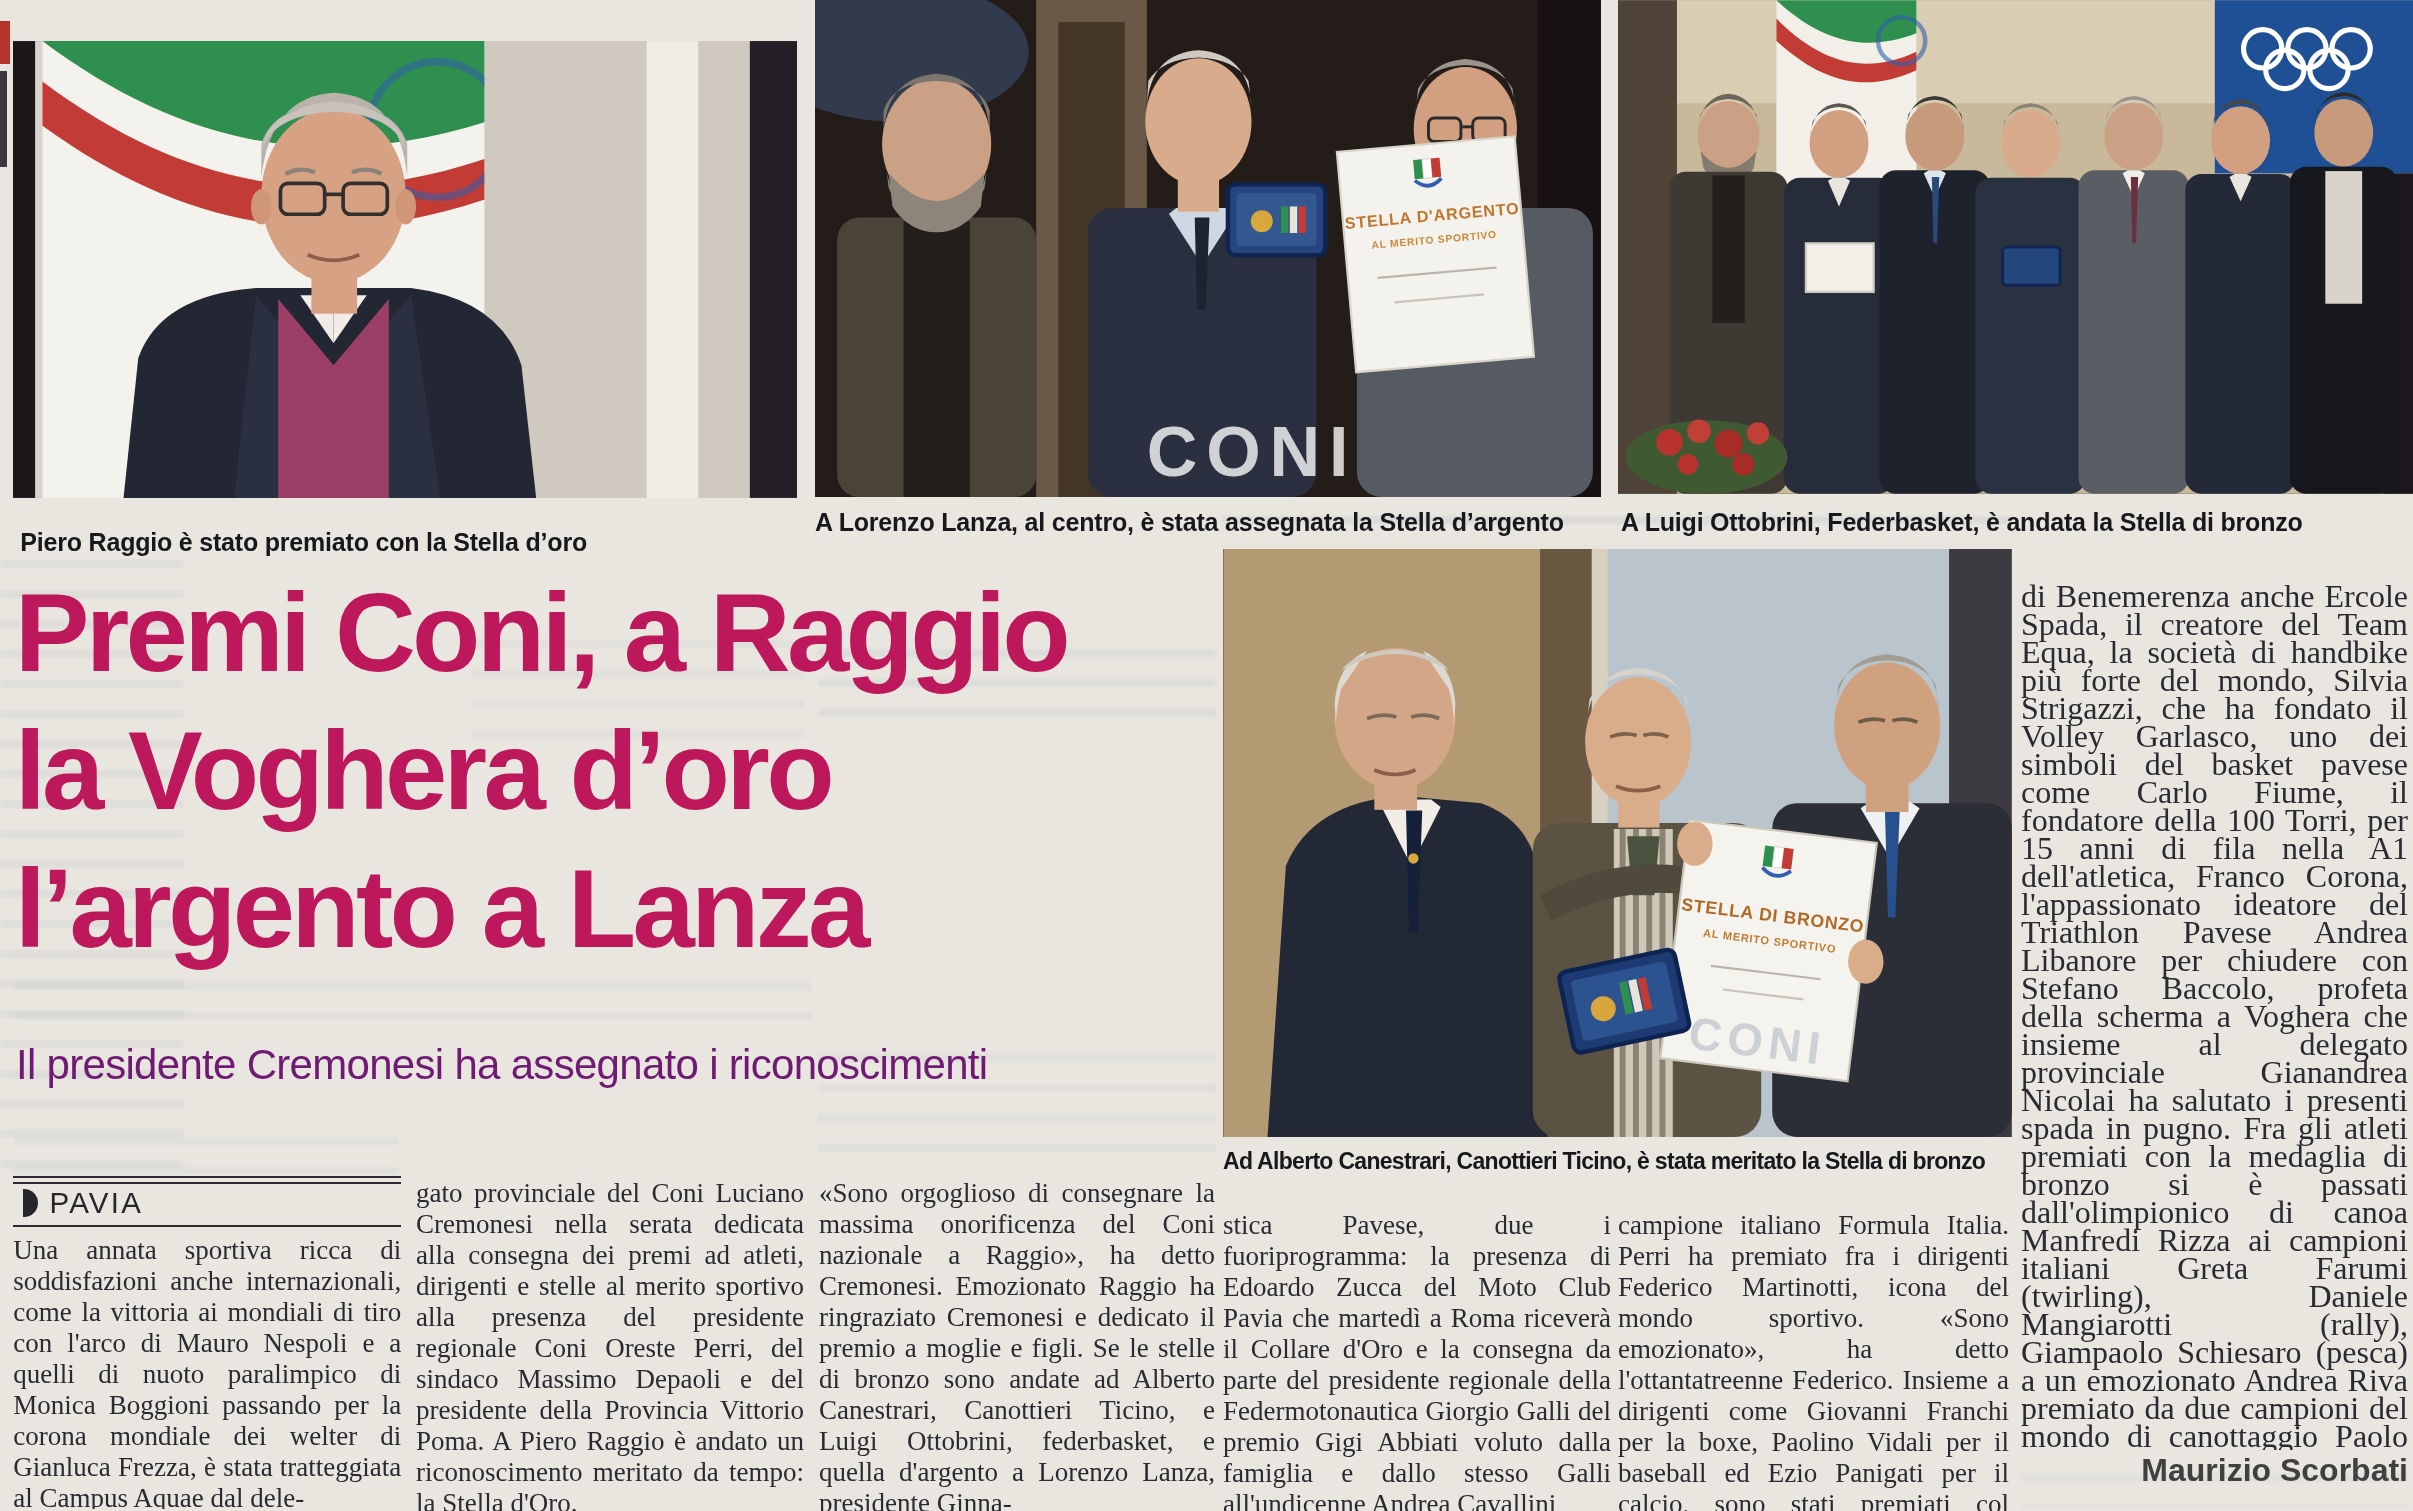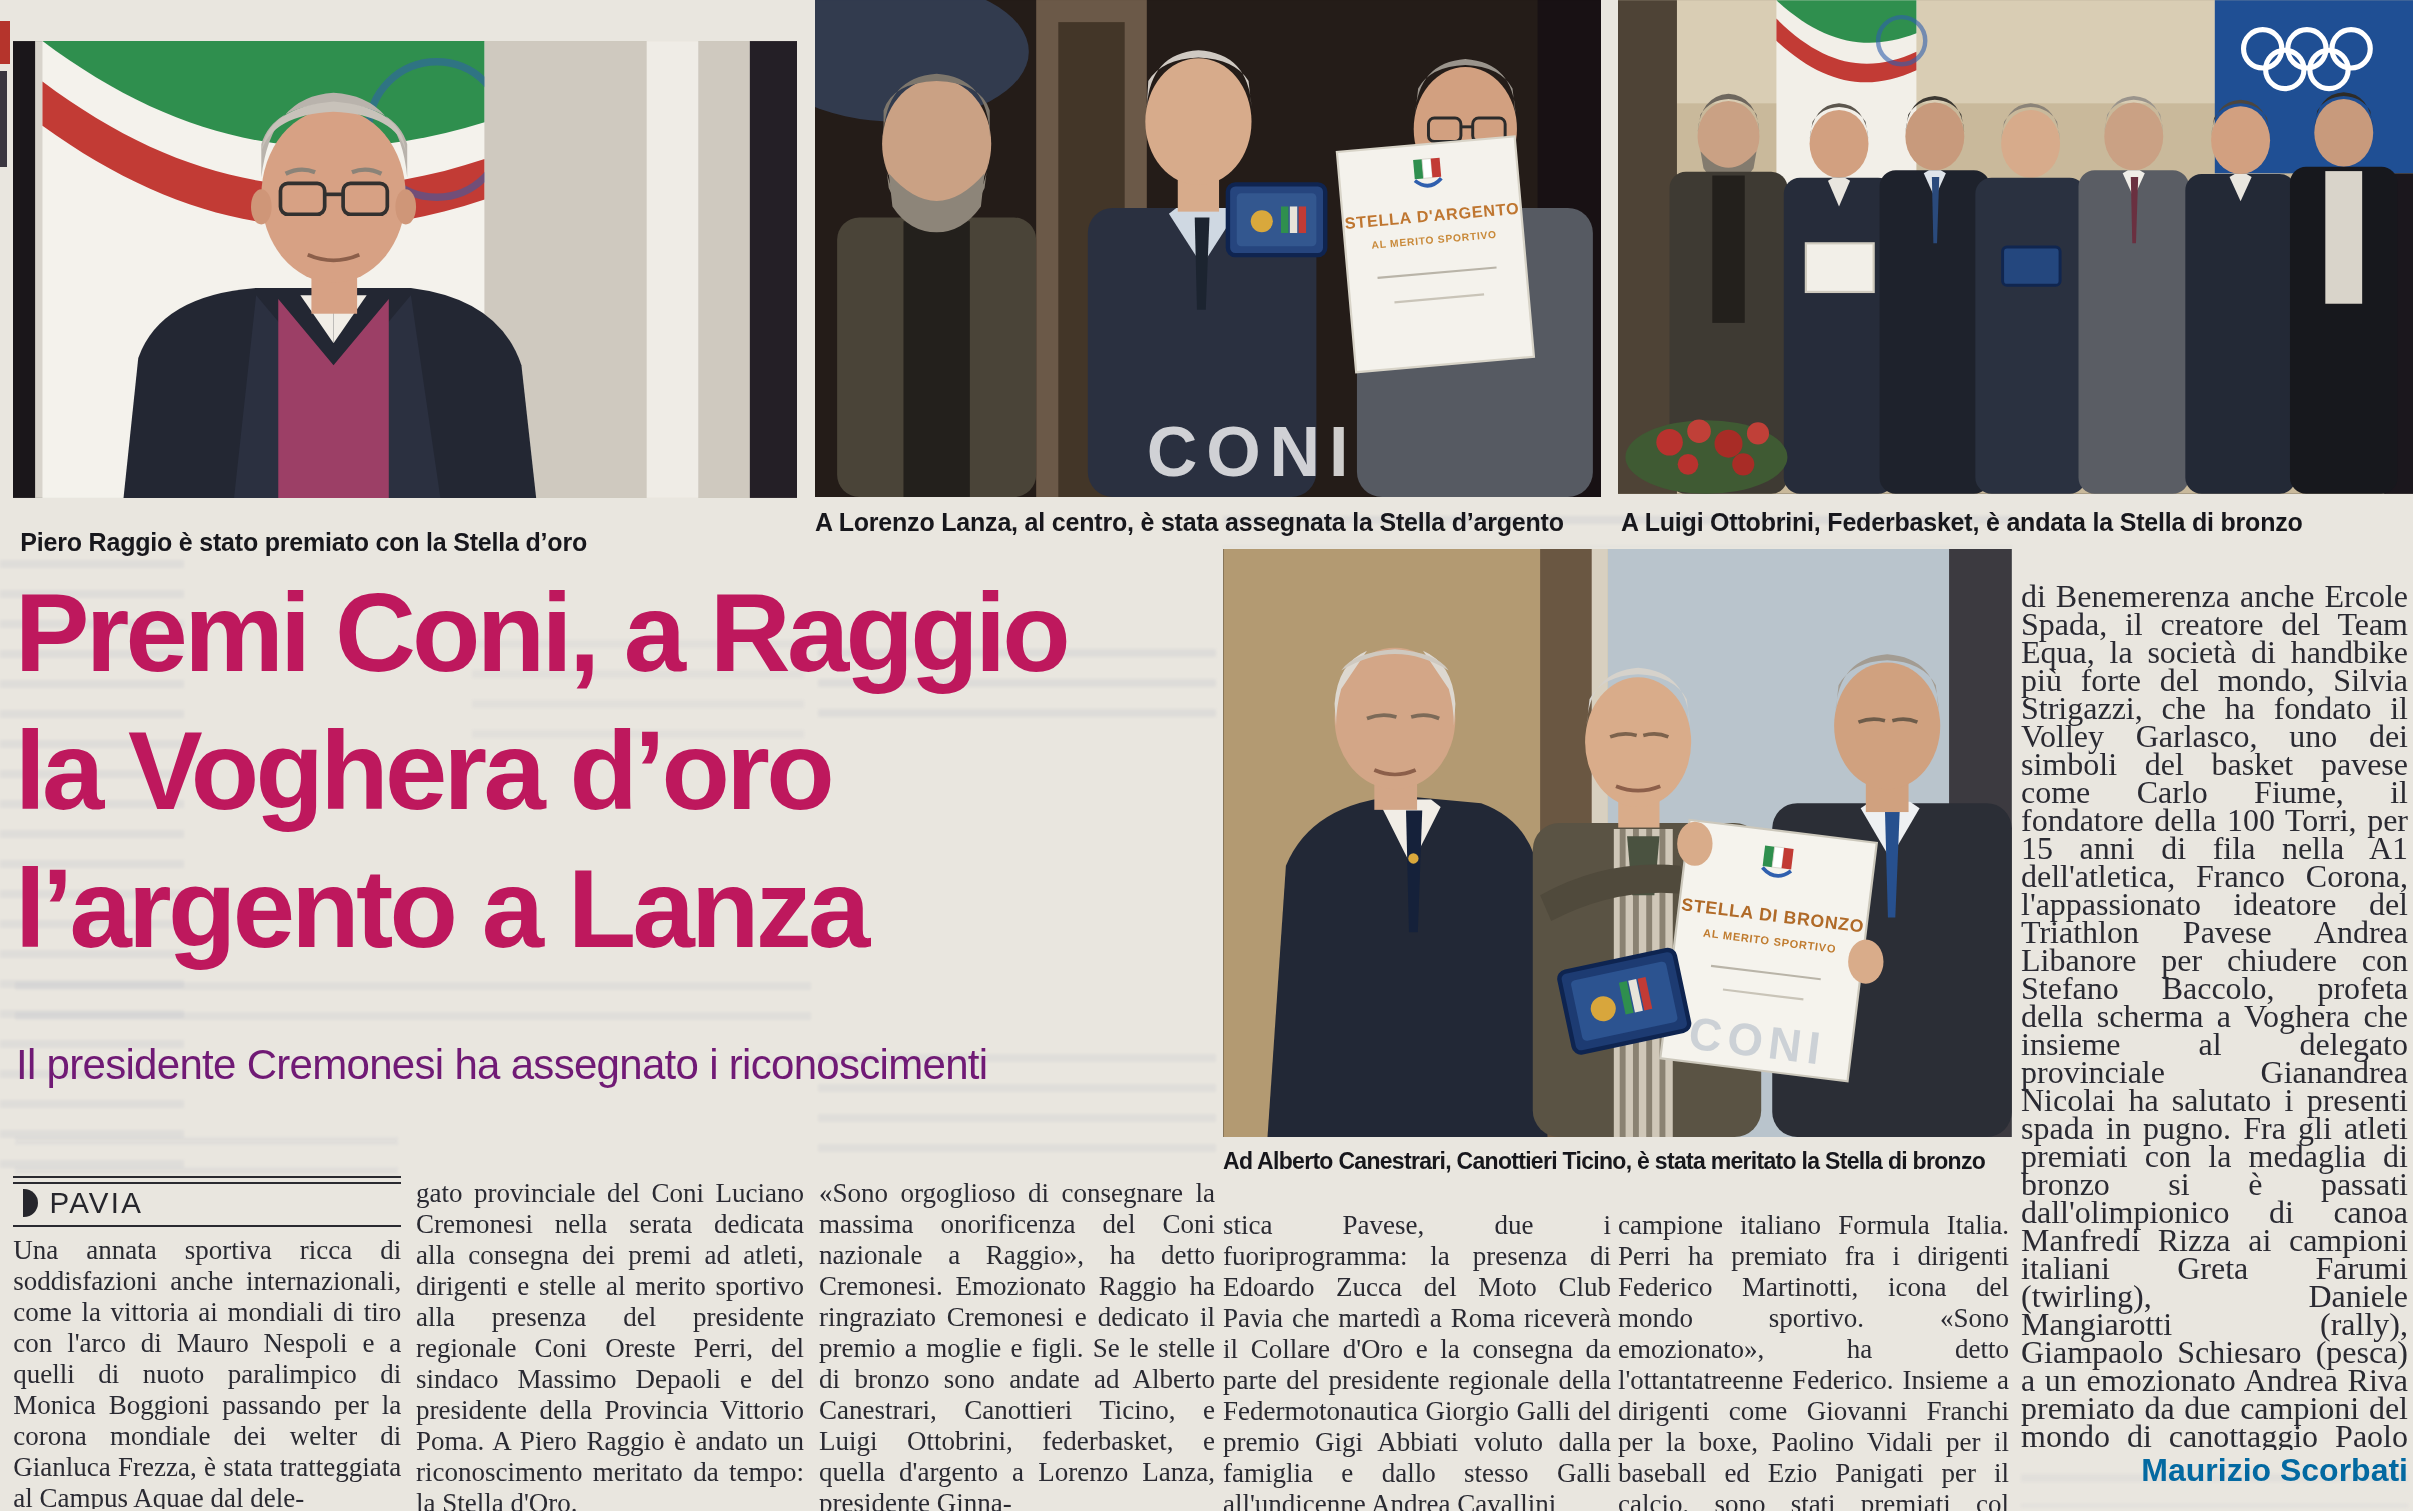--- a/index.html
+++ b/index.html
@@ -36,21 +36,21 @@
   }
   .halfdot{display:inline-block;width:14.7px;height:28px;background:#26262c;
     border-radius:0 14.7px 14.7px 0;margin-right:11.8px;vertical-align:-4.4px;}
   .bodycol{
     position:absolute;width:388px;font-size:27px;line-height:31px;
     text-align:justify;color:#2a2a32;overflow:hidden;
   }
   #col6{font-size:32px;line-height:28px;}
   .byline{
     position:absolute;left:2021px;top:1452px;width:387px;text-align:right;
-    font-family:"Liberation Sans",sans-serif;font-weight:700;font-size:32px;color:#0369a1;
+    font-family:"Liberation Sans",sans-serif;font-weight:700;font-size:32px;color:#404040;
   }
   .bleed{
     position:absolute;opacity:.42;filter:blur(1.8px);pointer-events:none;
     background:repeating-linear-gradient(180deg, rgba(96,108,150,0.22) 0 8px, rgba(96,108,150,0) 8px 30px);
   }
   .edge-red{position:absolute;left:0;top:20.6px;width:10.3px;height:43px;background:#b5342c;}
   .edge-dark{position:absolute;left:0;top:71px;width:7.4px;height:96px;background:#3a3640;}
   
   text{font-family:"Liberation Sans",sans-serif;}
   .cert-l1{font-weight:700;font-size:22px;fill:#bf7630;letter-spacing:1px;}

